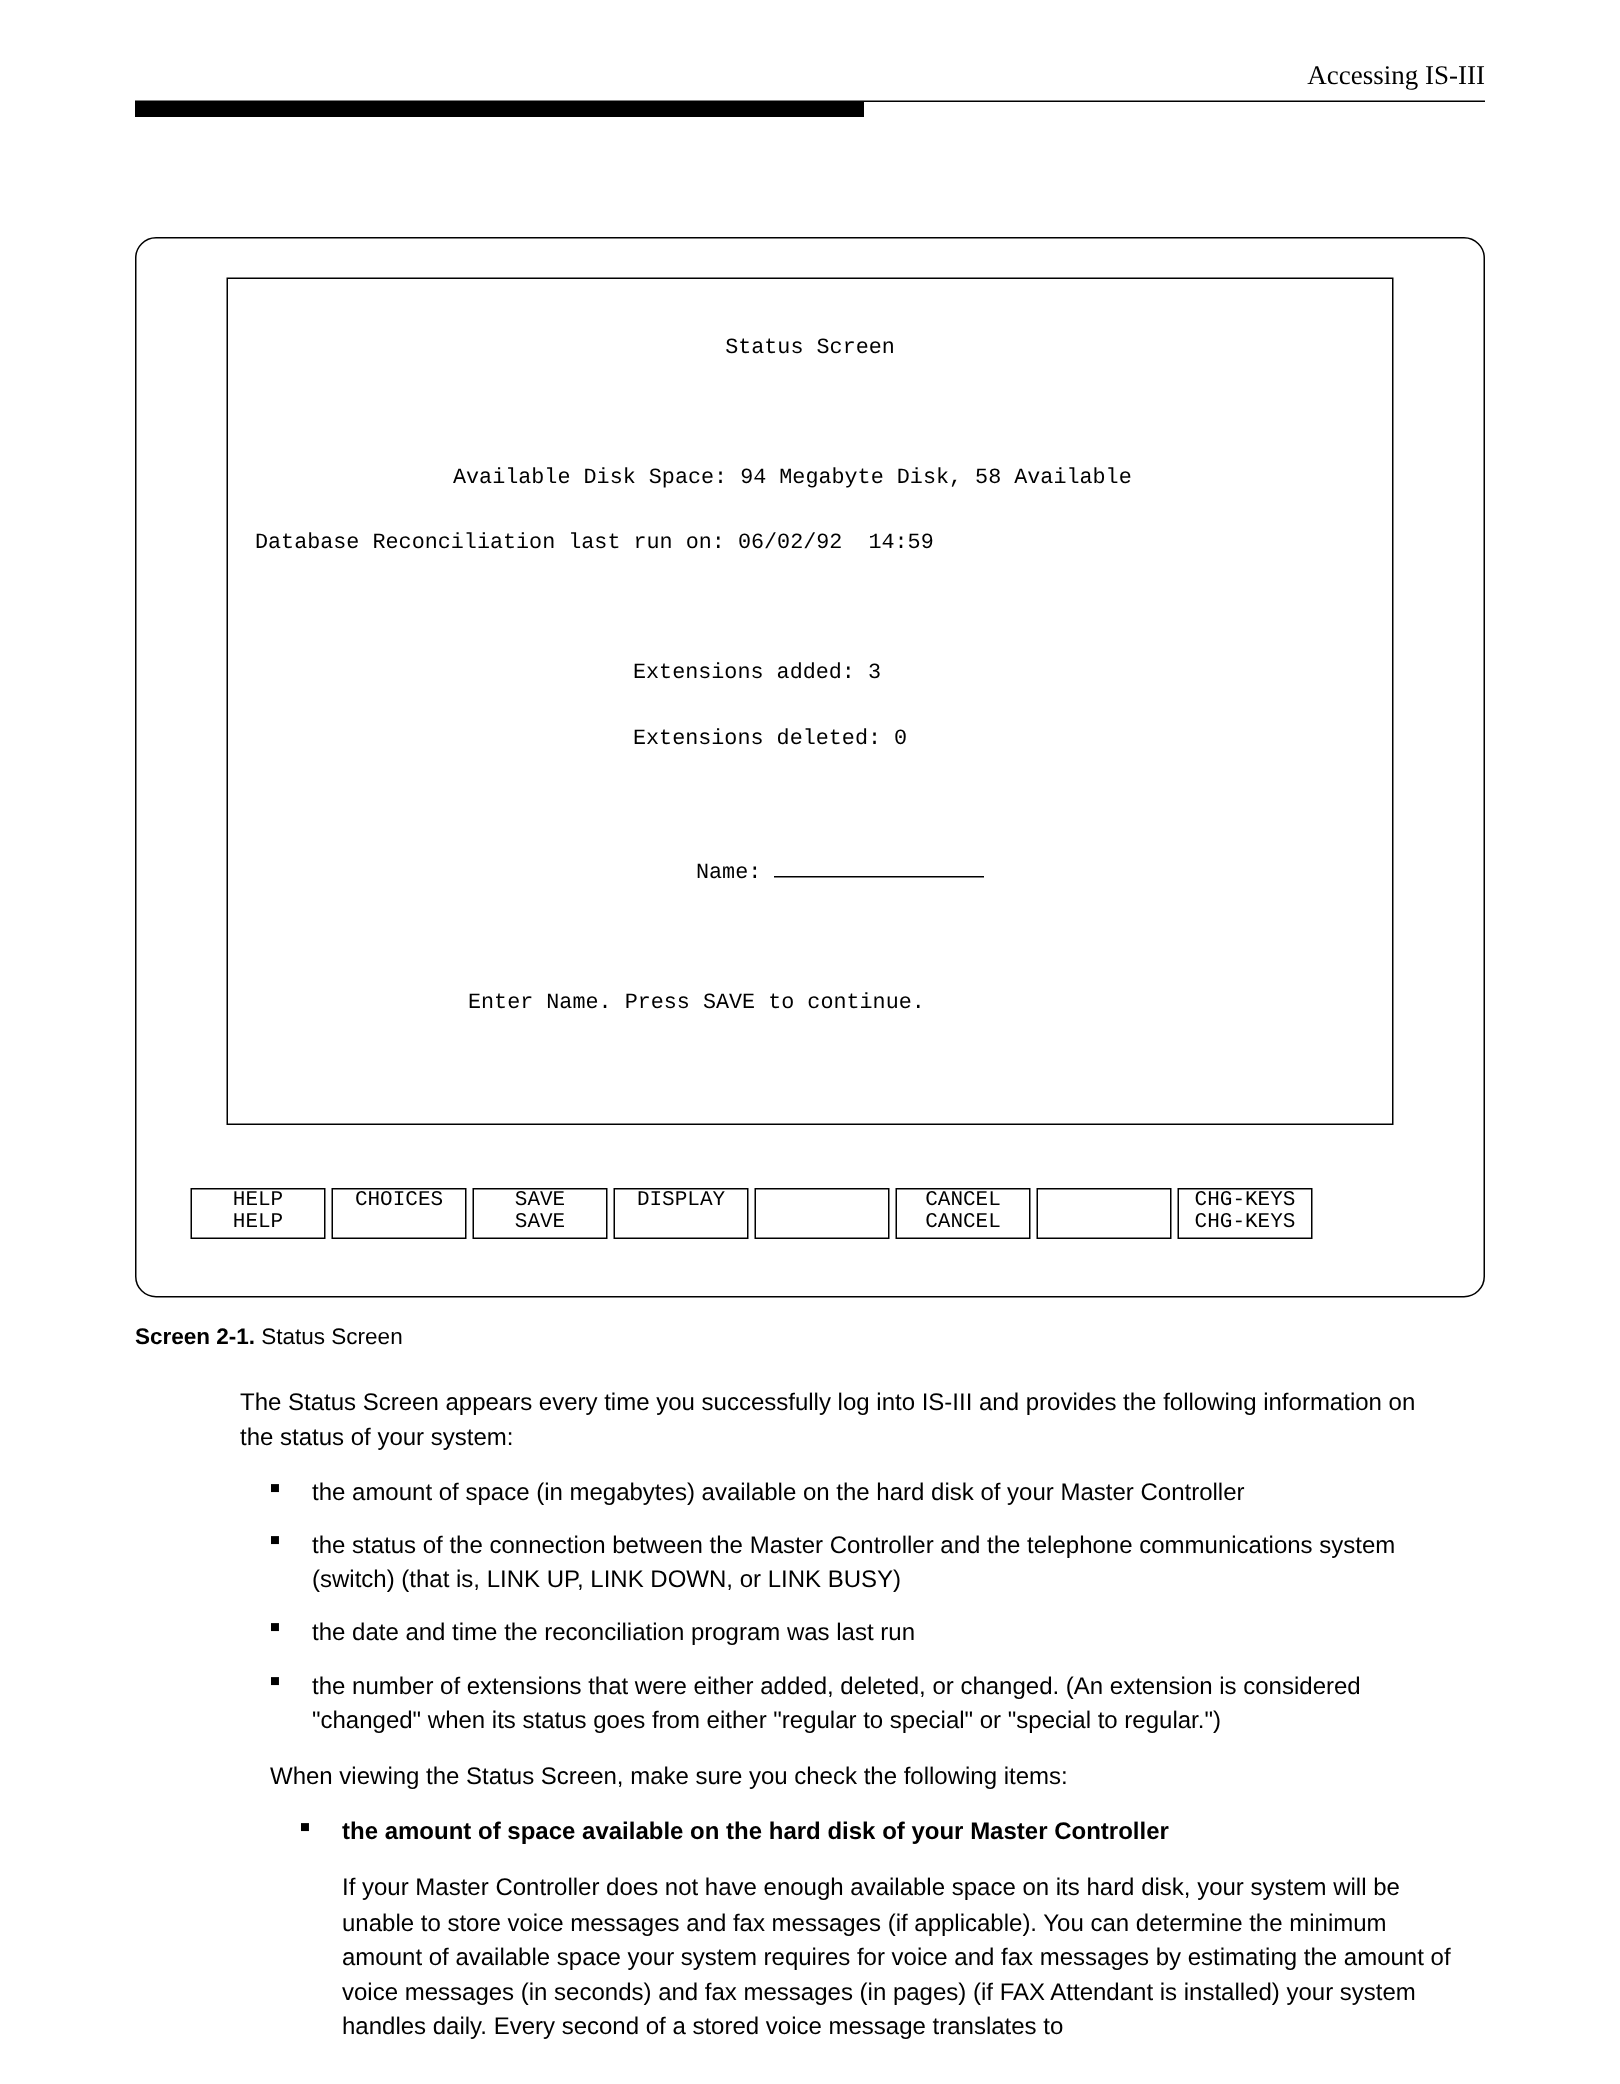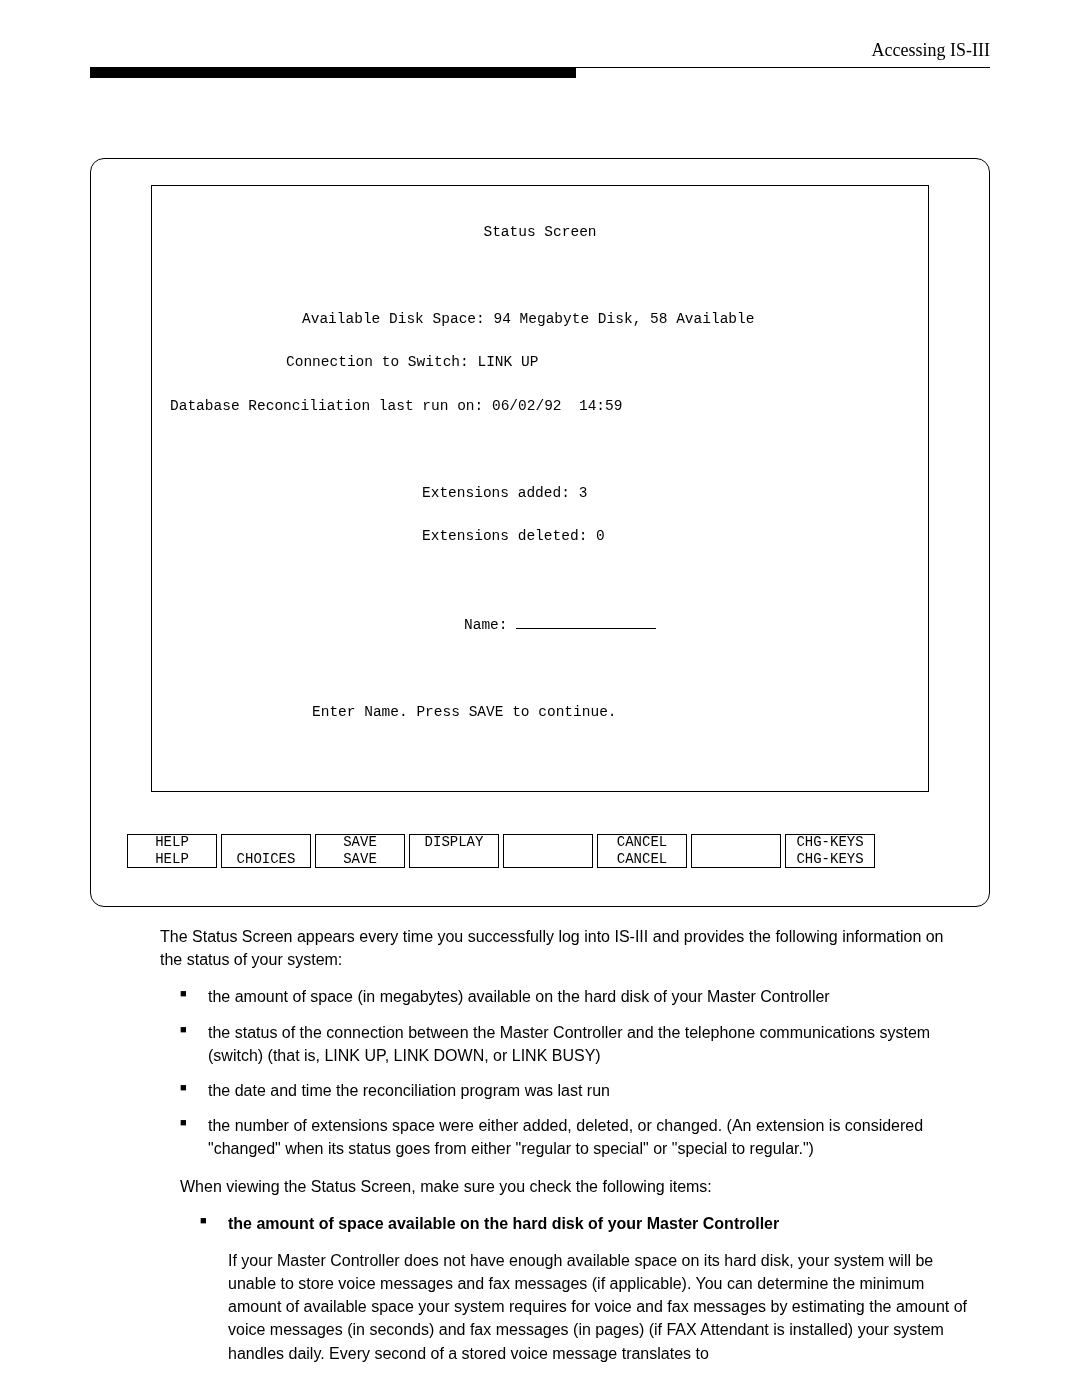--- a/index.html
+++ b/index.html
@@ -61,21 +61,21 @@
     margin: 42px 12px 0 12px;
     font-family: "Courier New", monospace;
     font-size: 14px;
   }
   .fkey {
     border: 1px solid #000;
     width: 90px;
     height: 34px;
     display: flex;
     flex-direction: column;
-    justify-content: space-between;
+    justify-content: flex-start;
     align-items: center;
     line-height: 1.1;
     box-sizing: border-box;
   }
   .fkey.empty { }
   .caption {
     font-family: Arial, Helvetica, sans-serif;
     font-size: 15px;
     margin: 8px 0 24px 0;
   }
@@ -117,21 +117,20 @@
 
   <div class="header-title">Accessing IS-III</div>
   <hr class="rule-thin">
   <div class="rule-thick"></div>
 
   <div class="terminal-outer">
     <div class="terminal-inner">
 <span class="term-line" style="text-align:center;">Status Screen</span>
 <span class="term-line">&nbsp;</span>
 <span class="term-line" style="padding-left:140px;">Available Disk Space: 94 Megabyte Disk, 58 Available</span>
-<span class="term-line" style="padding-left:124px;">Connection to Switch: LINK UP</span>
 <span class="term-line" style="padding-left:8px;">Database Reconciliation last run on: 06/02/92  14:59</span>
 <span class="term-line">&nbsp;</span>
 <span class="term-line" style="padding-left:260px;">Extensions added: 3</span>
 <span class="term-line" style="padding-left:260px;">Extensions deleted: 0</span>
 <span class="term-line">&nbsp;</span>
 <span class="term-line" style="padding-left:302px;"><span class="name-line">Name:</span> <span class="underline-field"></span></span>
 <span class="term-line">&nbsp;</span>
 <span class="term-line" style="padding-left:150px;">Enter Name. Press SAVE to continue.</span>
     </div>
 
@@ -164,28 +163,31 @@
         <span></span>
         <span></span>
       </div>
       <div class="fkey">
         <span>CHG-KEYS</span>
         <span>CHG-KEYS</span>
       </div>
     </div>
   </div>
 
+  <div class="caption">
+    <span class="bold">Screen 2-1.</span><span> Status Screen</span>
+  </div>
 
   <div class="body-text">
     <p>The Status Screen appears every time you successfully log into IS-III and provides the following information on the status of your system:</p>
     <ul>
       <li>the amount of space (in megabytes) available on the hard disk of your Master Controller</li>
       <li>the status of the connection between the Master Controller and the telephone communications system (switch) (that is, LINK UP, LINK DOWN, or LINK BUSY)</li>
       <li>the date and time the reconciliation program was last run</li>
-      <li>the number of extensions space were either added, deleted, or changed. (An extension is considered "changed" when its status goes from either "regular to special" or "special to regular.")</li>
+      <li>the number of extensions that were either added, deleted, or changed. (An extension is considered "changed" when its status goes from either "regular to special" or "special to regular.")</li>
     </ul>
   </div>
 
   <div class="body-text" style="margin-left:90px;">
     <p>When viewing the Status Screen, make sure you check the following items:</p>
     <ul>
       <li>
         <span class="bold">the amount of space available on the hard disk of your Master Controller</span>
         <p class="indent-block" style="margin-top:14px; margin-left:0; font-weight:normal;">If your Master Controller does not have enough available space on its hard disk, your system will be unable to store voice messages and fax messages (if applicable). You can determine the minimum amount of available space your system requires for voice and fax messages by estimating the amount of voice messages (in seconds) and fax messages (in pages) (if FAX Attendant is installed) your system handles daily. Every second of a stored voice message translates to</p>
       </li>

